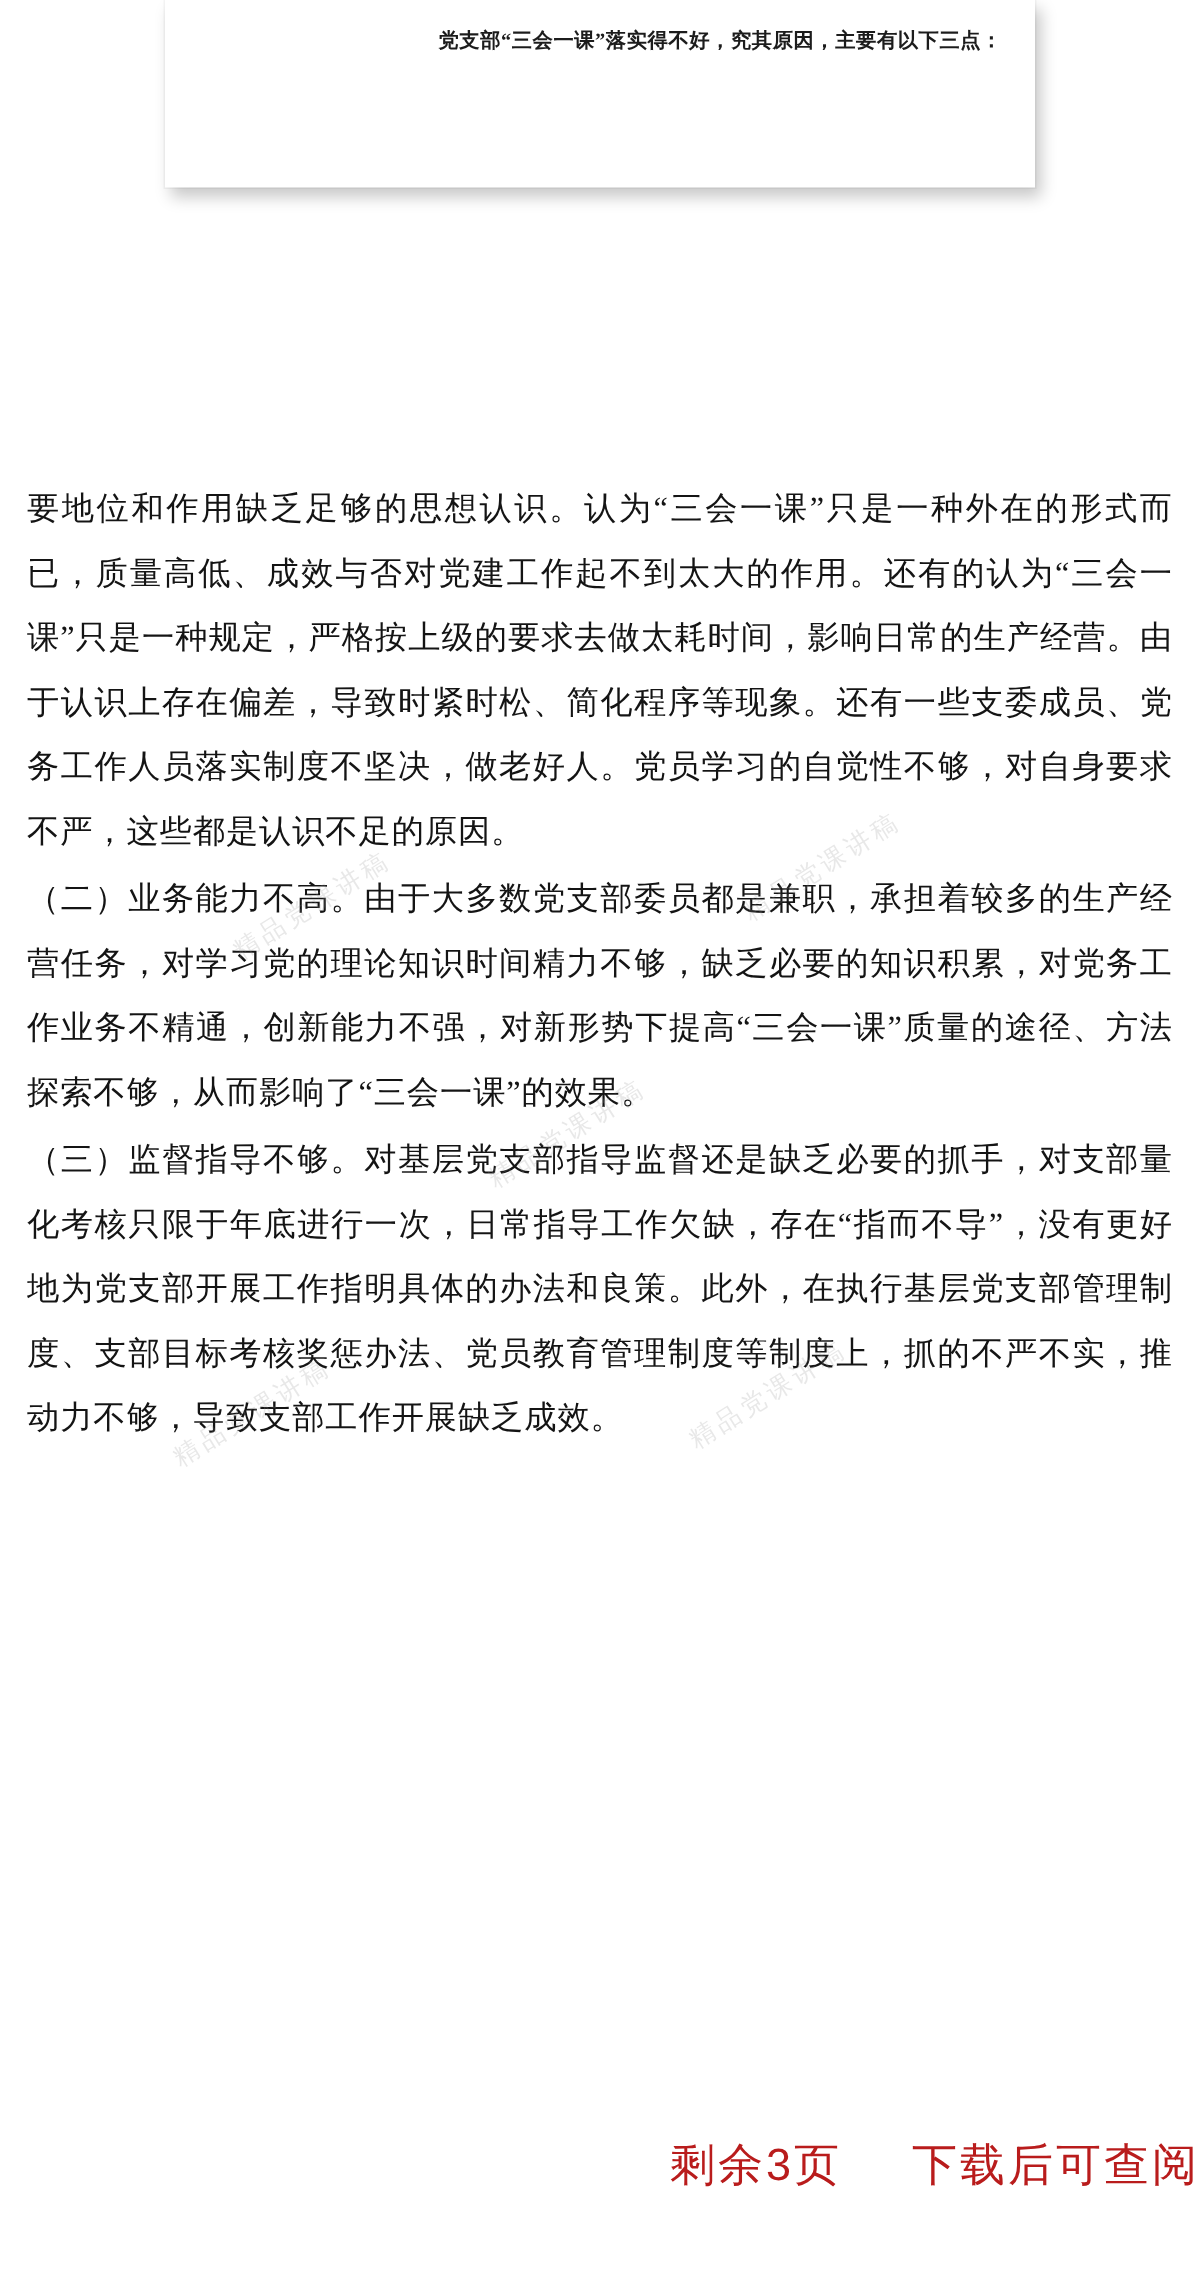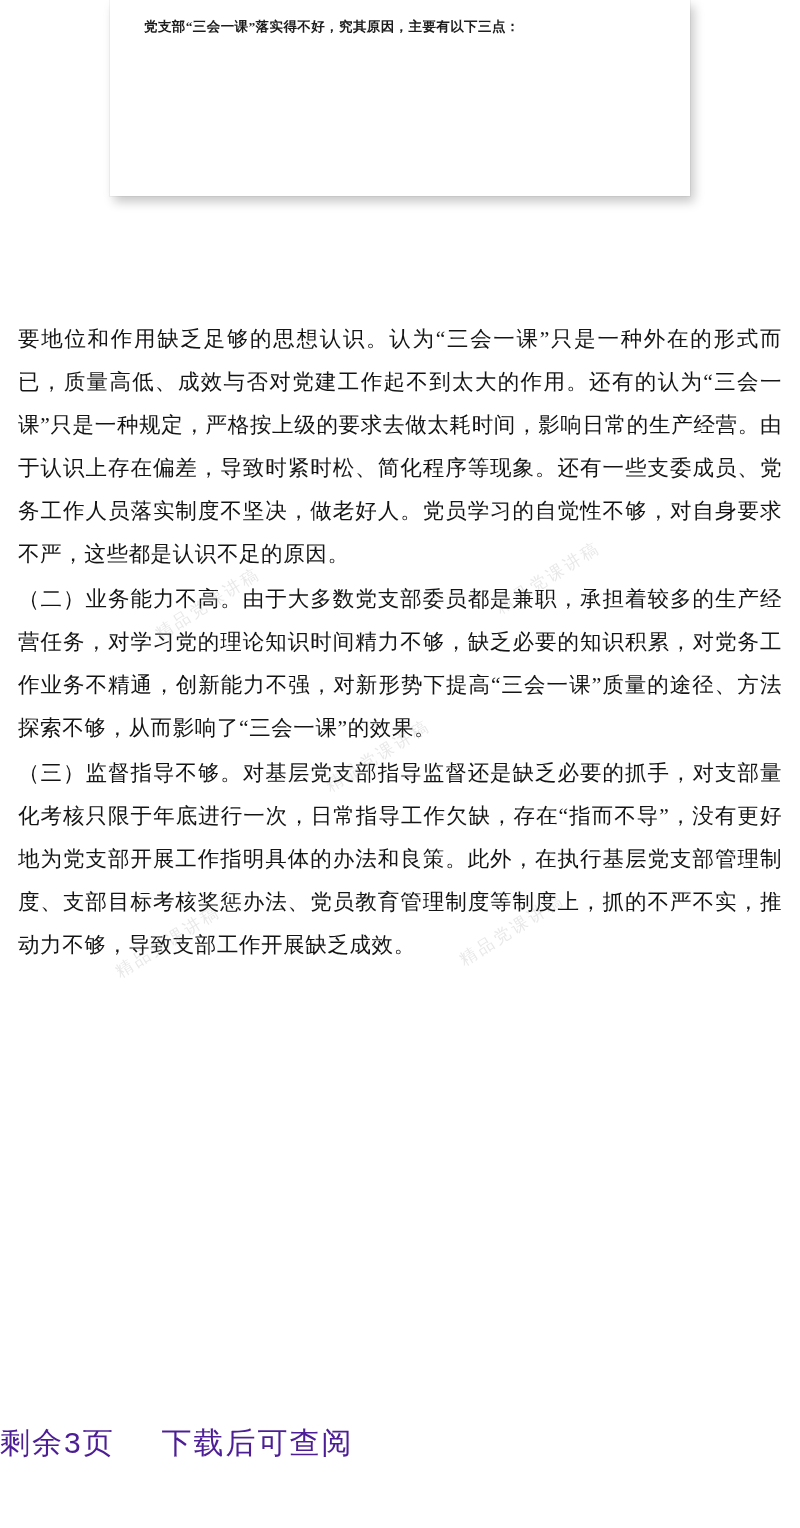--- a/index.html
+++ b/index.html
@@ -16,23 +16,24 @@
     color: #1a1a1a;
     overflow: hidden;
   }
 
   
   .preview-card {
     position: absolute;
     left: 110px;
     top: 0px;
     width: 580px;
-    height: 196px;
+    height: 125px;
     background: #ffffff;
     box-shadow: 4px 6px 10px rgba(0,0,0,0.22), 0 0 0 1px rgba(0,0,0,0.04);
+    text-align: right;
   }
   .preview-inner {
     padding: 12px 22px 0 34px;
   }
   .preview-line {
     font-size: 13.5px;
     line-height: 30px;
     letter-spacing: 0.4px;
     color: #1c1c1c;
     white-space: nowrap;
@@ -77,24 +78,24 @@
   .wm3 { left: 318px; top: 744px; }
   .wm4 { left: 108px; top: 930px; }
   .wm5 { left: 452px; top: 918px; }
 
   
   .footer {
     position: absolute;
     left: 0;
     bottom: 64px;
     width: 800px;
-    text-align: left;
+    text-align: right;
     font-family: "Liberation Sans", "DejaVu Sans", sans-serif;
     font-size: 30px;
-    color: #4c1d95;
+    color: #b91c1c;
     letter-spacing: 2px;
   }
   .footer .gap { display: inline-block; width: 26px; }
 </style>
 </head>
 <body>
 
 <div class="preview-card">
   <div class="preview-inner">
     <div class="preview-line">党支部“三会一课”落实得不好，究其原因，主要有以下三点：</div>

